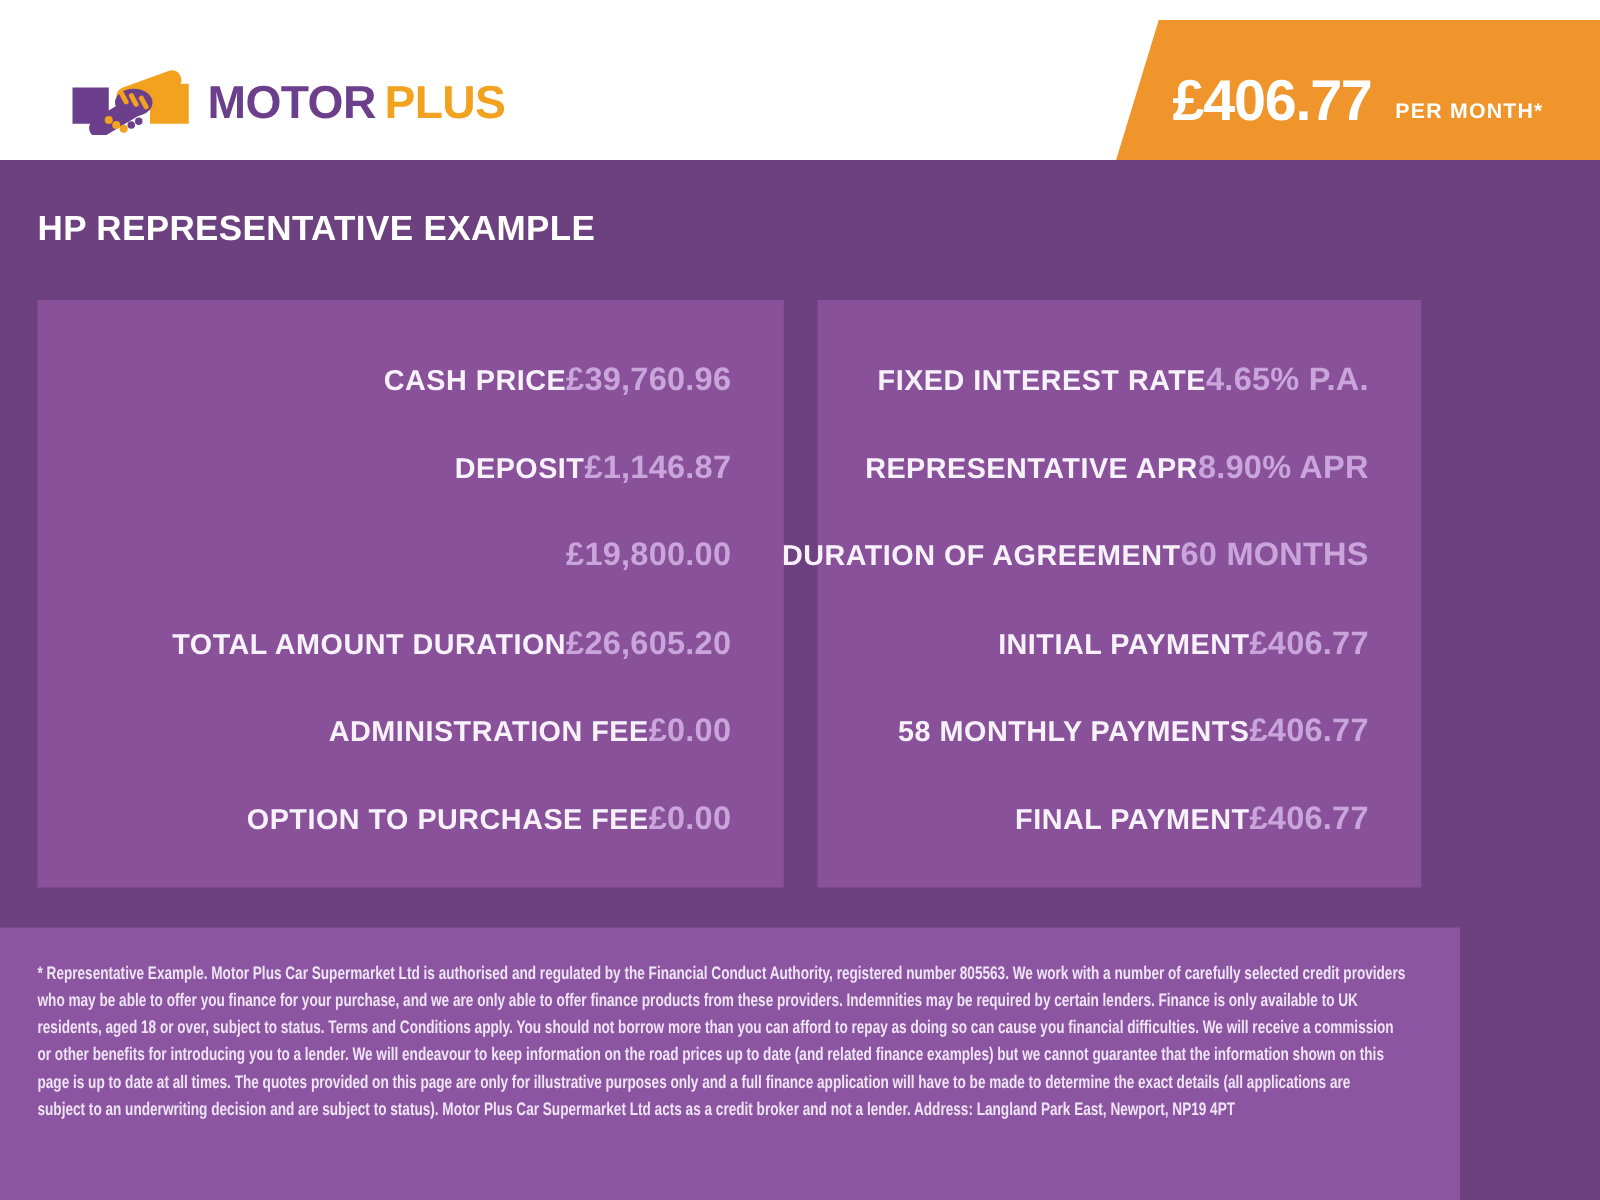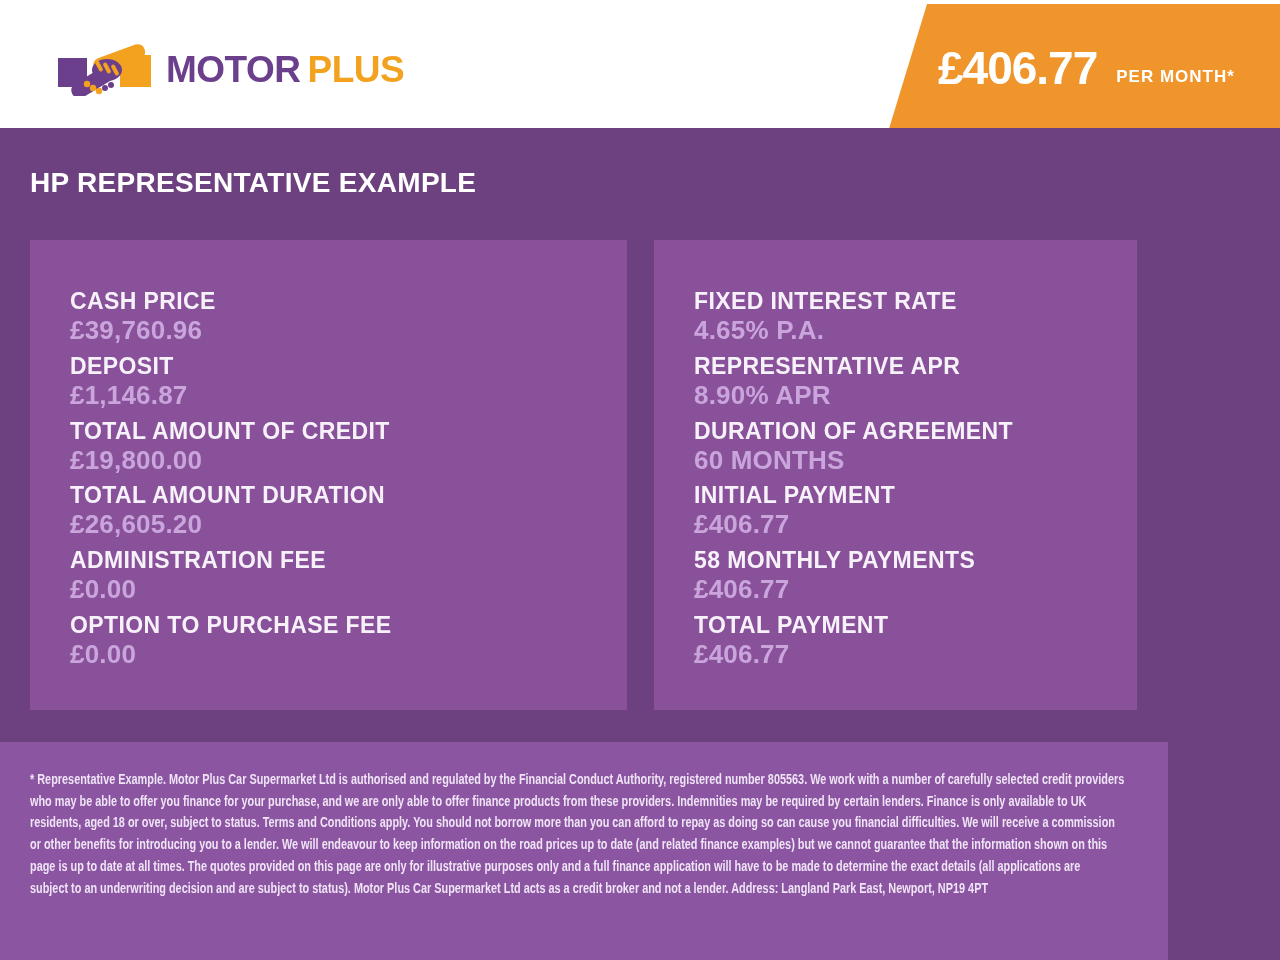--- a/index.html
+++ b/index.html
@@ -4,21 +4,21 @@
 <title>Motor Plus</title>
 <style>
   html,body{margin:0;padding:0;background:#444;}
   .page{
     position:relative;width:1280px;height:960px;margin:0 auto;
     background:#ffffff;overflow:hidden;
     font-family:"Liberation Sans",sans-serif;
     -webkit-font-smoothing:antialiased;
   }
   
-  .header{position:absolute;top:4px;left:0;width:1280px;height:128px;background:#ffffff;}
+  .header{position:absolute;top:16px;left:0;width:1280px;height:128px;background:#ffffff;}
   .logo{position:absolute;left:56px;top:40px;display:flex;align-items:center;}
   .logo svg{display:block;}
   .wordmark{margin-left:14px;font-size:37px;font-weight:bold;letter-spacing:-0.5px;
     color:#6B3F8C;white-space:nowrap;}
   .wordmark .plus{color:#F2A21F;margin-left:7px;}
   .price-banner{
     position:absolute;top:0;right:0;width:392px;height:128px;background:#F0952B;
     clip-path:polygon(39px 0, 100% 0, 100% 100%, 0 100%);
     display:flex;align-items:center;padding-left:50px;box-sizing:border-box;
   }
@@ -30,21 +30,21 @@
   .page-title{position:absolute;left:30px;top:167px;margin:0;font-size:28px;font-weight:bold;
     color:#ffffff;letter-spacing:0.3px;}
   
   .panel{
     position:absolute;top:240px;height:470px;background:#8A519B;
     box-sizing:border-box;padding:48px 42px 40px 40px;
     display:flex;flex-direction:column;justify-content:space-between;
   }
   .panel-left{left:30px;width:597px;}
   .panel-right{left:654px;width:483px;}
-  .finance-row{display:flex;justify-content:flex-end;align-items:baseline;flex-direction:column;}
+  .finance-row{display:flex;justify-content:flex-end;align-items:baseline;}
   .row-label{font-size:23px;font-weight:bold;color:#F7F2FA;letter-spacing:0.4px;white-space:nowrap;}
   .row-value{font-size:26px;font-weight:bold;color:#C9A5DB;letter-spacing:0.2px;white-space:nowrap;}
   
   .footer{position:absolute;left:0;top:742px;width:1168px;height:218px;background:#8C55A1;}
   .legal{
     position:absolute;left:30px;top:27px;
     transform:scaleX(0.75);transform-origin:0 0;
     color:#EFE4F6;font-size:14.5px;font-weight:bold;line-height:21.7px;
     white-space:nowrap;
   }
@@ -88,21 +88,20 @@
   <section class="panel panel-left">
     <div class="finance-row">
       <span class="row-label">CASH PRICE</span>
       <span class="row-value">£39,760.96</span>
     </div>
     <div class="finance-row">
       <span class="row-label">DEPOSIT</span>
       <span class="row-value">£1,146.87</span>
     </div>
     <div class="finance-row">
-      <span class="row-label">TOTAL AMOUNT OF CREDIT</span>
       <span class="row-value">£19,800.00</span>
     </div>
     <div class="finance-row">
       <span class="row-label">TOTAL AMOUNT DURATION</span>
       <span class="row-value">£26,605.20</span>
     </div>
     <div class="finance-row">
       <span class="row-label">ADMINISTRATION FEE</span>
       <span class="row-value">£0.00</span>
     </div>
@@ -127,21 +126,21 @@
     </div>
     <div class="finance-row">
       <span class="row-label">INITIAL PAYMENT</span>
       <span class="row-value">£406.77</span>
     </div>
     <div class="finance-row">
       <span class="row-label">58 MONTHLY PAYMENTS</span>
       <span class="row-value">£406.77</span>
     </div>
     <div class="finance-row">
-      <span class="row-label">TOTAL PAYMENT</span>
+      <span class="row-label">FINAL PAYMENT</span>
       <span class="row-value">£406.77</span>
     </div>
   </section>
 
   <div class="footer">
     <div class="legal">
       <div>* Representative Example. Motor Plus Car Supermarket Ltd is authorised and regulated by the Financial Conduct Authority, registered number 805563. We work with a number of carefully selected credit providers</div>
       <div>who may be able to offer you finance for your purchase, and we are only able to offer finance products from these providers. Indemnities may be required by certain lenders. Finance is only available to UK</div>
       <div>residents, aged 18 or over, subject to status. Terms and Conditions apply. You should not borrow more than you can afford to repay as doing so can cause you financial difficulties. We will receive a commission</div>
       <div>or other benefits for introducing you to a lender. We will endeavour to keep information on the road prices up to date (and related finance examples) but we cannot guarantee that the information shown on this</div>

